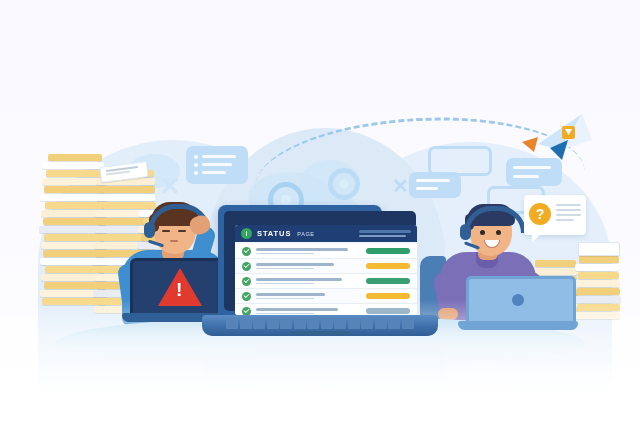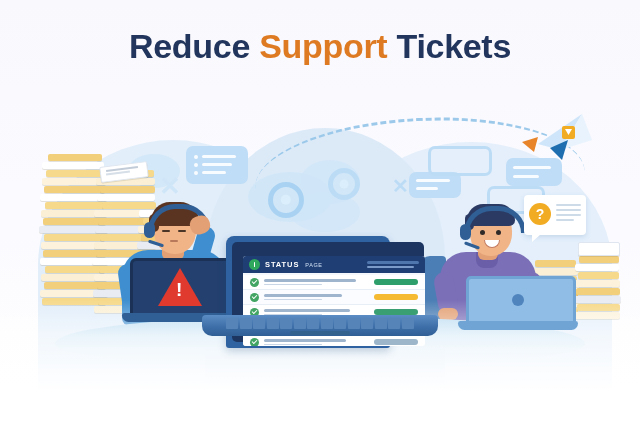--- a/index.html
+++ b/index.html
@@ -68,23 +68,23 @@
   .lt-lid{position:absolute;background:#23406e;border:3px solid #1b3156;border-radius:6px 6px 2px 2px;}
   .lt-base{position:absolute;background:#2f5f95;border-radius:3px 3px 8px 8px;}
 
   
   .warn{position:absolute;width:0;height:0;border-left:22px solid transparent;
     border-right:22px solid transparent;border-bottom:38px solid #e03a2f;}
   .warn-in{position:absolute;color:#fff;font-weight:bold;font-size:19px;}
 
   
   .clt{position:absolute;left:218px;top:205px;width:204px;height:130px;z-index:30;}
-  .clt-lid{position:absolute;left:8px;top:0;width:164px;height:112px;
+  .clt-lid{position:absolute;left:0;top:0;width:164px;height:112px;
     background:#2f62a0;border-radius:8px 8px 3px 3px;
-    box-shadow:0 3px 8px rgba(30,70,120,.25);margin-top:31px;}
+    box-shadow:0 3px 8px rgba(30,70,120,.25);}
   .clt-bezel{position:absolute;left:6px;top:6px;width:192px;height:100px;
     background:#1c3661;border-radius:5px;}
   .clt-screen{position:absolute;left:11px;top:14px;width:182px;height:90px;
     background:#f4f7fb;border-radius:3px;overflow:hidden;}
   .clt-cam{position:absolute;left:98px;top:8px;width:4px;height:4px;border-radius:50%;
     background:#8fb4d8;}
   .clt-base{position:absolute;left:-16px;top:110px;width:236px;height:21px;
     background:linear-gradient(180deg,#5b8dc4 0%,#3f6fa8 55%,#2f5f95 100%);
     border-radius:4px 4px 10px 10px;}
   .clt-pad{position:absolute;left:88px;top:16px;width:60px;height:4px;
@@ -431,16 +431,15 @@
           <i></i>
       </div>
       <div class="clt-pad"></div>
     </div>
   </div>
 
   <div class="desk"></div>
   <div class="floorfade"></div>
 
   <div class="headline">
-    <span class="l2"><span>Reduce </span><span class="accent">Support</span><span> Tickets</span></span>
   </div>
 
 </div>
 
 </body></html>

